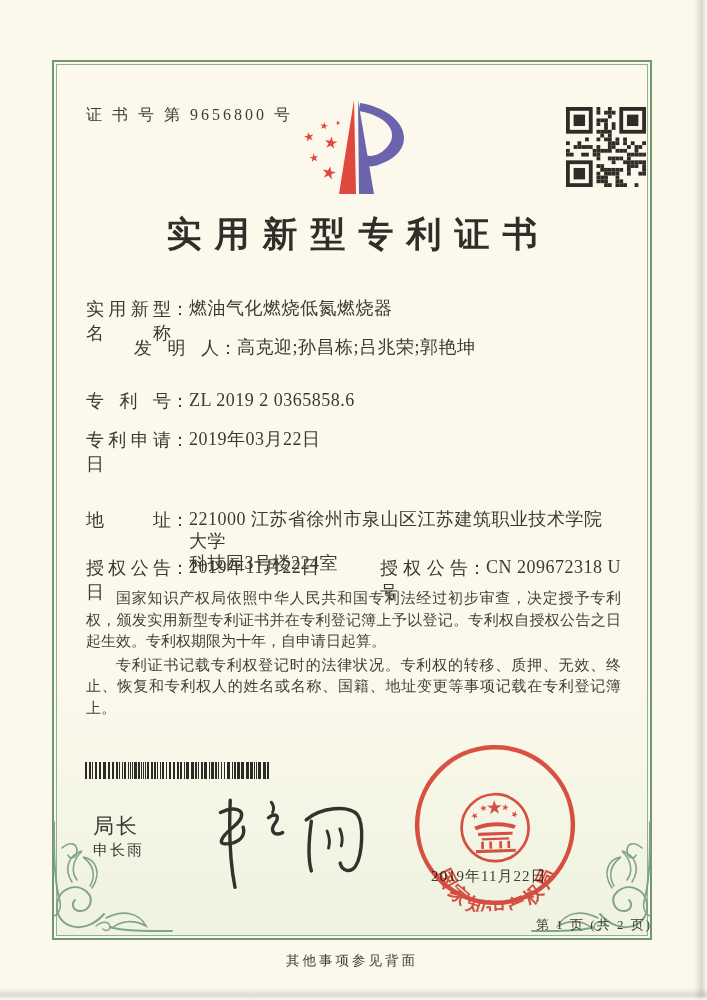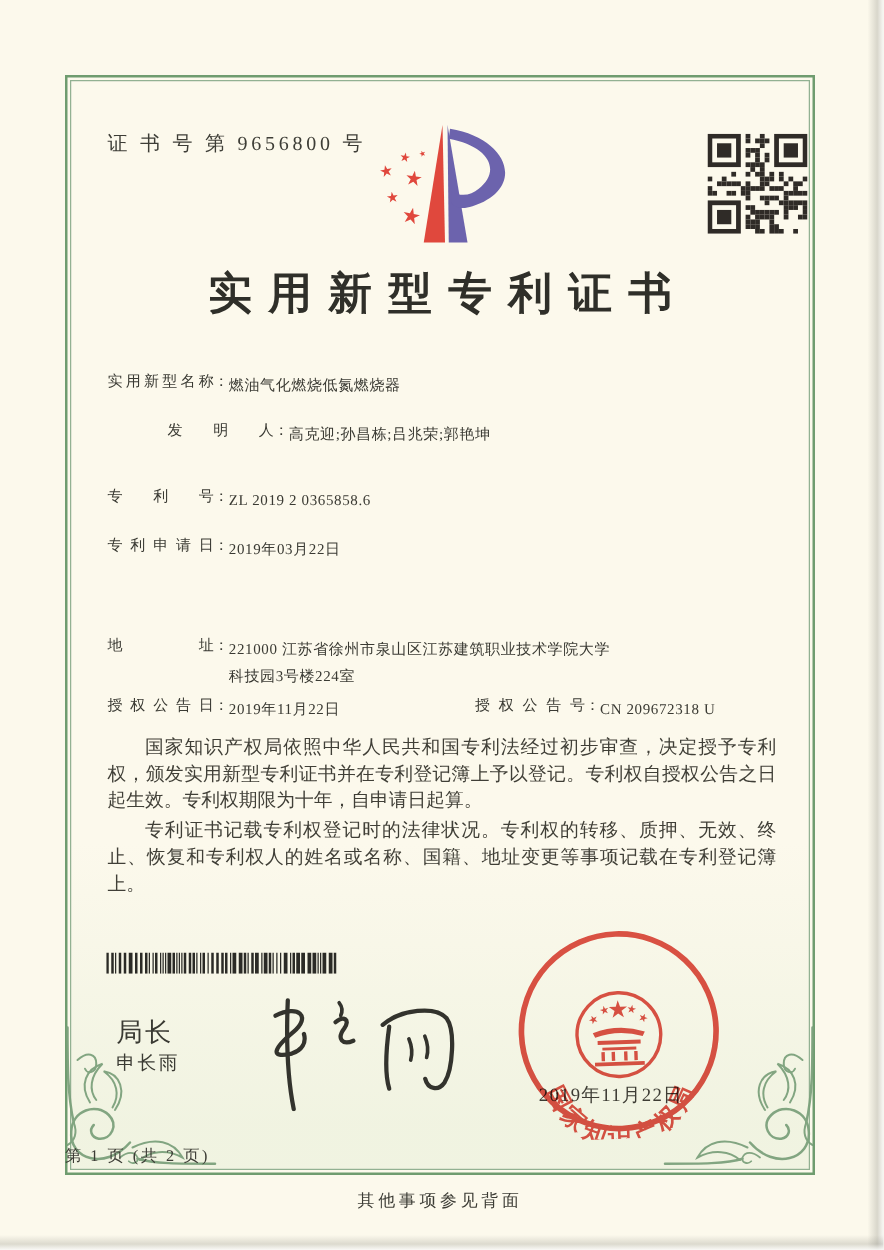--- a/index.html
+++ b/index.html
@@ -19,21 +19,21 @@
     border:1px solid #92b192;
     background:linear-gradient(180deg, rgba(222,234,210,0) 70%, rgba(214,230,200,.30) 96%); }
 
   .cert-no { position:absolute; left:86px; top:105px; font-size:16px; letter-spacing:3px; color:#3d3d36; }
   .logo { position:absolute; left:284px; top:96px; width:150px; height:104px; }
   .qr { position:absolute; left:566px; top:107px; width:80px; height:80px; }
 
   .title { position:absolute; left:52px; top:211px; width:600px; text-align:center;
     font-size:35px; font-weight:600; letter-spacing:13px; color:#2f2f29; text-indent:13px; }
 
-  .frow { position:absolute; left:86px; width:540px; font-size:12px; color:#3a3a33; }
+  .frow { position:absolute; left:86px; width:540px; font-size:18px; color:#3a3a33; }
   .flabel { display:inline-block; width:85px; text-align:justify; text-align-last:justify; vertical-align:top; }
   .fcolon { vertical-align:top; }
   .fval { letter-spacing:.5px; vertical-align:top; display:inline-block; max-width:430px;
     white-space:pre-line; line-height:22px; }
   .row-name { top:297px; } .row-inventor { top:336px;margin-left:48px; } .row-patno { top:389px; }
   .row-filing { top:428px; } .row-patentee { top:468px; } .row-address { top:508px; }
   .row-grant { top:556px; }
   .grant-right { position:absolute; left:294px; top:0; }
   .grant-right .flabel { width:88px; }
 
@@ -45,21 +45,21 @@
   .barcode i { display:inline-block; height:100%; background:#2b2b26; }
 
   .sig-title { position:absolute; left:93px; top:812px; font-size:21px; letter-spacing:2px; color:#3a3a33; }
   .sig-name  { position:absolute; left:93px; top:841px; font-size:15px; letter-spacing:2px; color:#3a3a33; }
   .signature { position:absolute; left:192px; top:795px; width:182px; height:94px; }
 
   .seal-date { position:absolute; left:431px; top:867px; font-size:15px; letter-spacing:1px; color:#3d3c34; }
   .seal { position:absolute; left:409px; top:739px; width:172px; height:172px;
     mix-blend-mode:multiply; opacity:.92; transform:rotate(-2deg); }
 
-  .footer-page { position:absolute; left:52px; top:916px; width:600px; text-align:left;
+  .footer-page { position:absolute; left:52px; top:916px; width:600px; text-align:right;
     font-size:13px; letter-spacing:2px; color:#3c3c35; }
   .back-note { position:absolute; left:52px; top:952px; width:600px; text-align:center;
     font-size:13.5px; letter-spacing:3px; color:#3c3c35; }
 
   .flourish { position:absolute; width:132px; height:130px; }
   .flourish-bl { left:44px; top:818px; }
   .flourish-br { left:528px; top:818px; transform:scaleX(-1); }
 </style>
 </head>
 <body>

